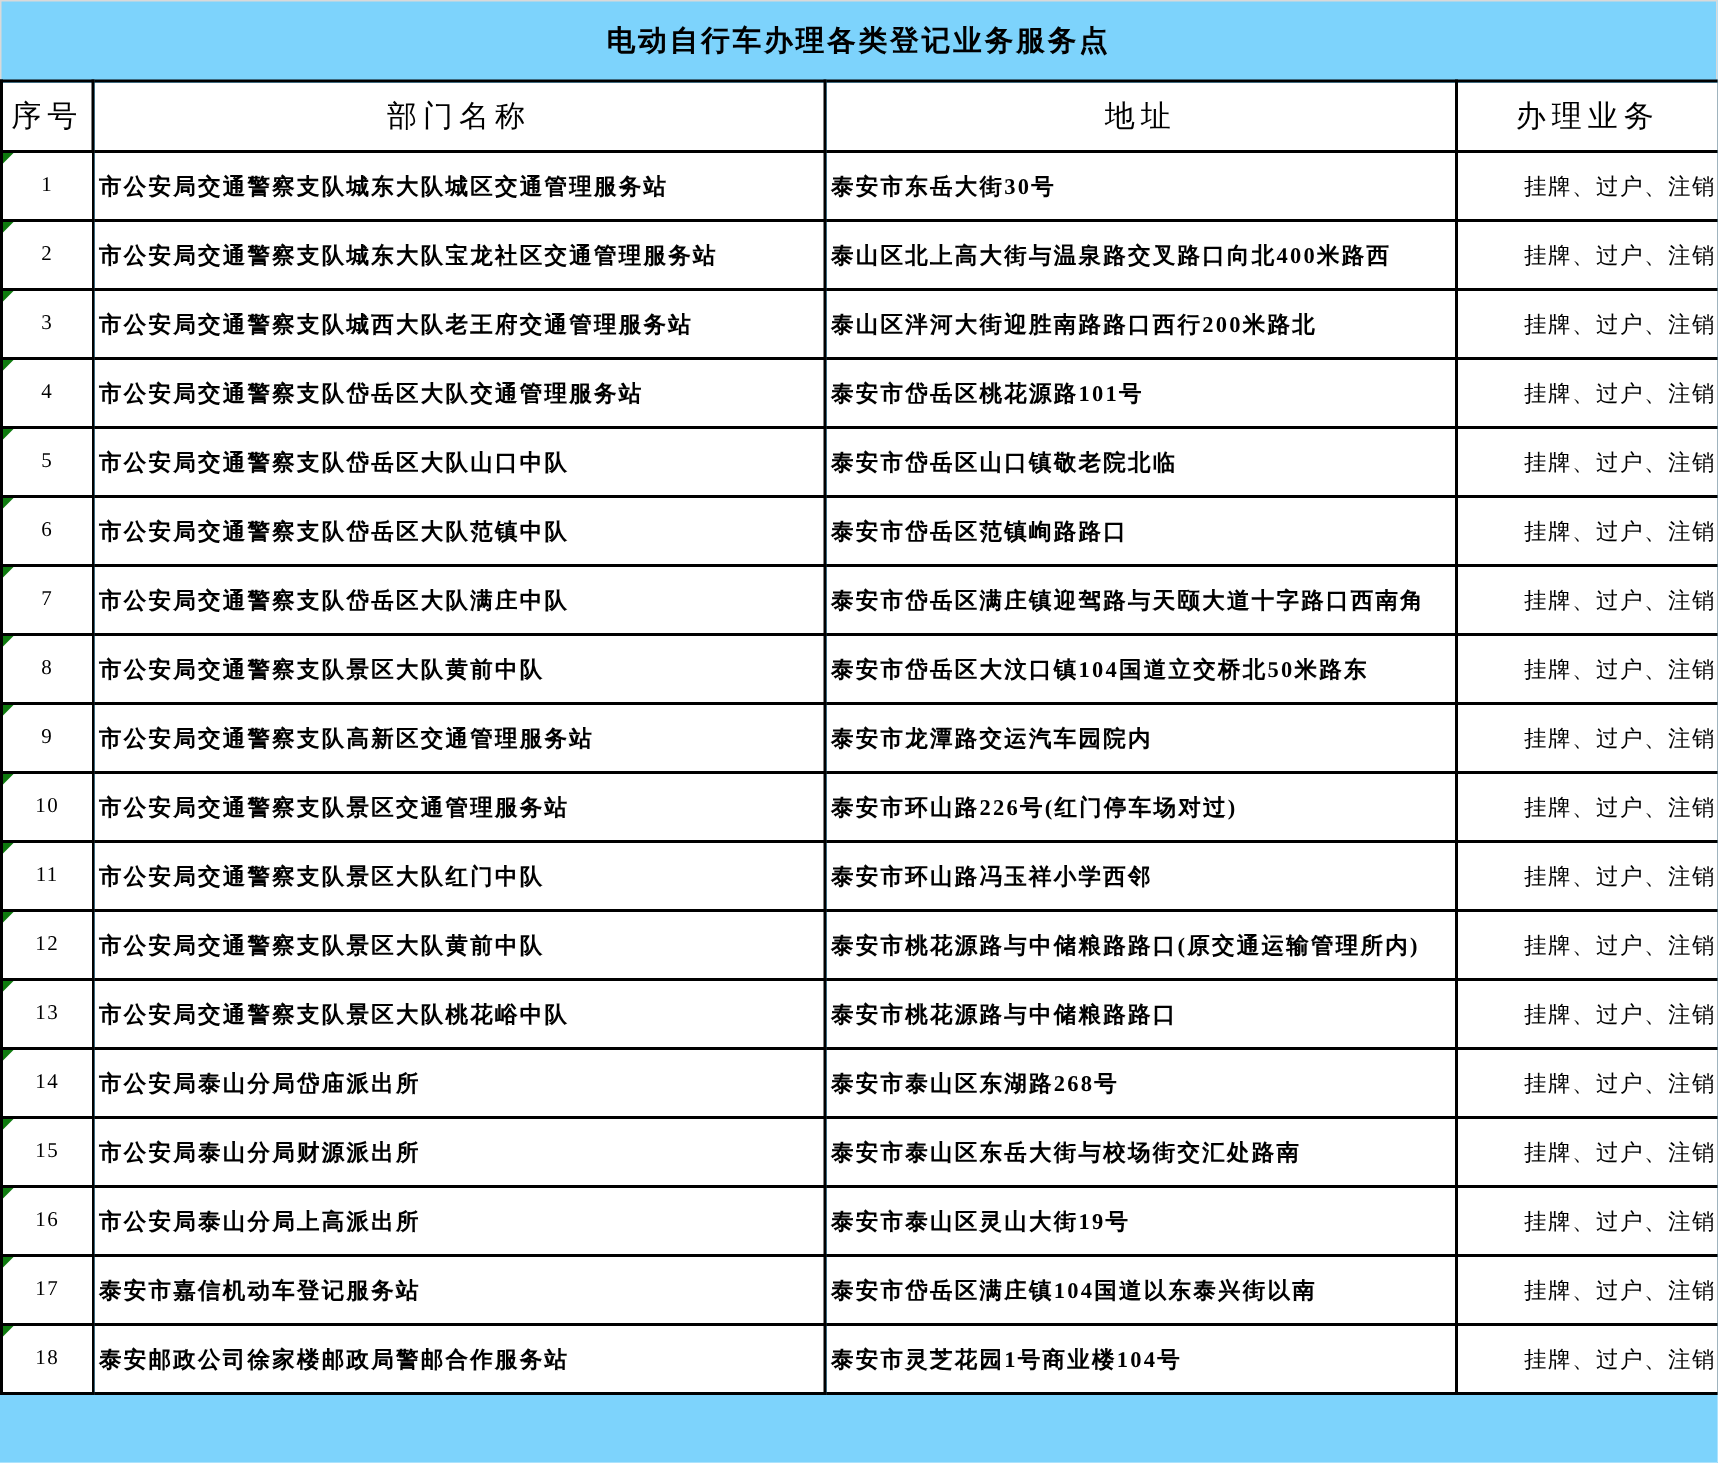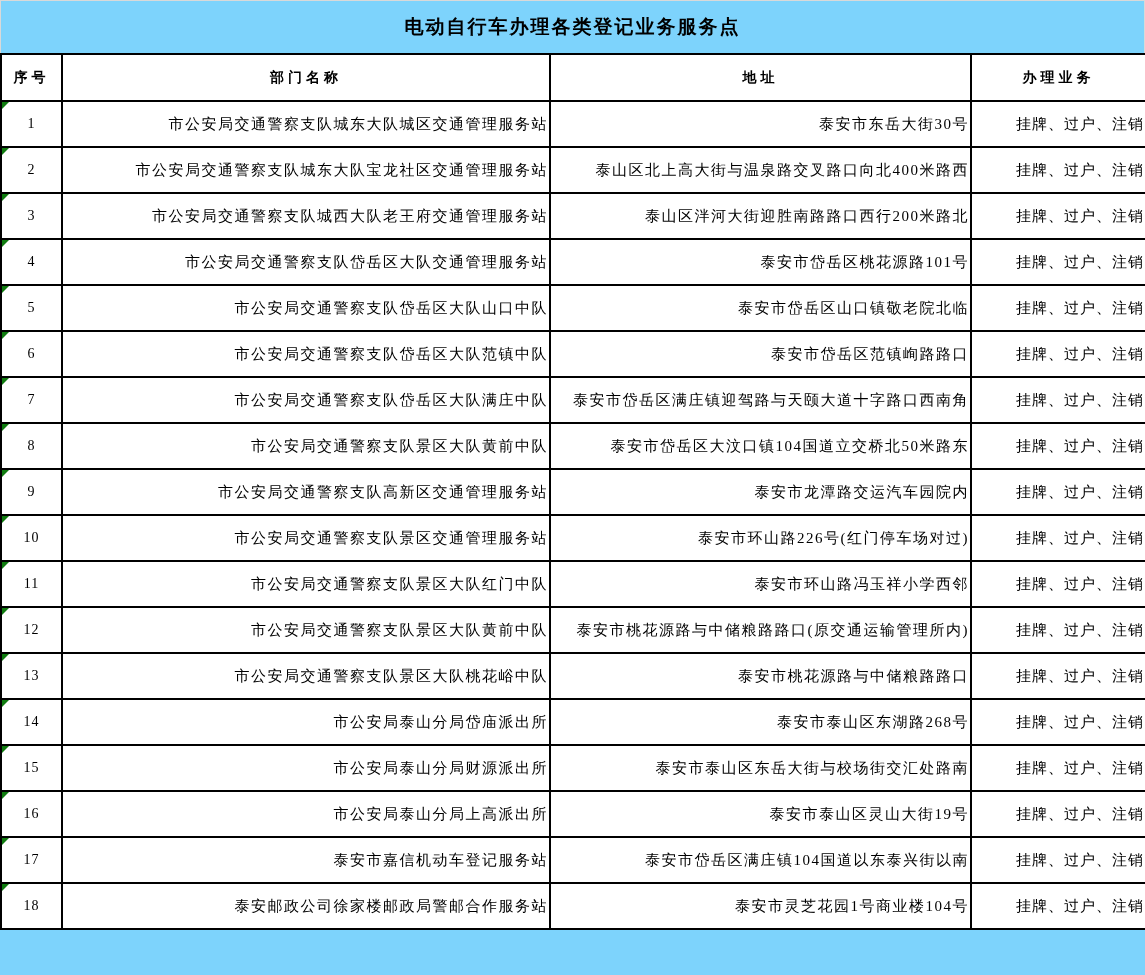--- a/index.html
+++ b/index.html
@@ -22,25 +22,25 @@
     border-collapse:collapse;table-layout:fixed;width:1145px;
   }
   table.grid th, table.grid td{
     box-sizing:border-box;
     border:2px solid var(--grid);
     overflow:hidden;white-space:nowrap;
     vertical-align:middle;
     background:#fff;
   }
   thead th{
-    height:47px;font-weight:bold;font-size:14px;letter-spacing:4px;text-align:center;
+    height:47px;font-weight:normal;font-size:20px;letter-spacing:4px;text-align:center;
   }
   tbody td{height:46px;font-size:15px;}
   td.num-cell{text-align:center;font-size:14px;position:relative;letter-spacing:1px;}
-  td.dept-cell,td.addr-cell{text-align:right;padding-left:3px;letter-spacing:1.5px;}
+  td.dept-cell,td.addr-cell{text-align:left;padding-left:3px;letter-spacing:1.5px;font-weight:bold;}
   td.biz-cell{text-align:right;letter-spacing:1px;}
   .tri{
     position:absolute;top:0;left:0;width:0;height:0;
     border-top:7px solid var(--green);
     border-right:7px solid transparent;
     pointer-events:none;
   }
 </style>
 </head>
 <body style="--green: #0f7b0f; --grid: #000000; --titleBorder: #d9d9d9;">

